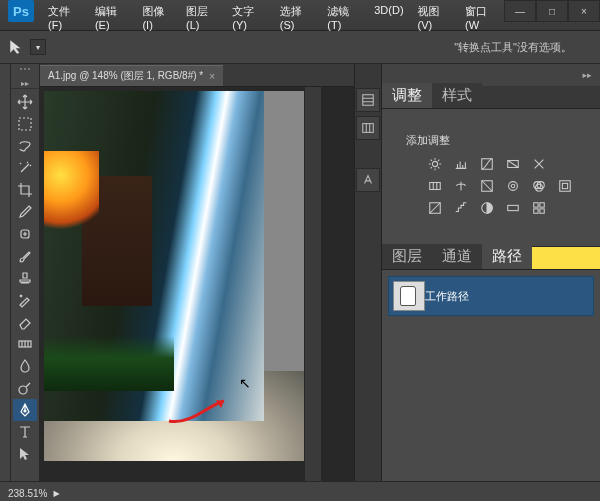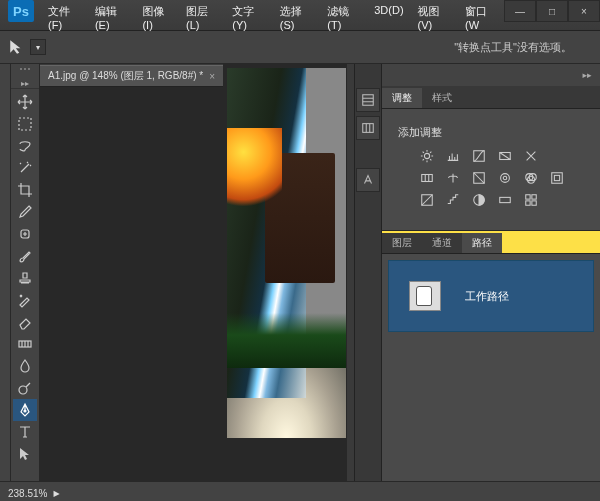--- a/index.html
+++ b/index.html
@@ -16,21 +16,21 @@
 .main{display:flex;height:417px}
 .toolcol{width:10px;background:#434343;border-right:1px solid #282828}
 .toolbar{width:28px;background:#434343;border-right:1px solid #282828;display:flex;flex-direction:column;padding-top:4px}
 .tgrip{height:8px;display:flex;justify-content:center;gap:2px;margin-bottom:2px}
 .tgrip span{width:2px;height:2px;background:#777}
 .tcollapse{height:10px;display:flex;justify-content:center;align-items:center;font-size:8px;color:#aaa;border-bottom:1px solid #333;margin-bottom:2px}
 .tool{width:24px;height:22px;margin:0 auto;display:flex;align-items:center;justify-content:center;color:#ccc;position:relative}
 .tool.sel{background:#2a567f}
 .tool svg{width:16px;height:16px;fill:none;stroke:#ccc;stroke-width:1.2}
 .tool.sel svg{stroke:#fff}
-.docarea{flex:1;display:flex;flex-direction:row;background:#282828;min-width:0}
+.docarea{flex:1;display:flex;flex-direction:column;background:#282828;min-width:0}
 .doctabs{height:22px;background:#3a3a3a;display:flex;align-items:flex-end;border-bottom:1px solid #222}
 .doctab{background:#525252;padding:3px 8px;font-size:10px;color:#ddd;border-top:1px solid #666;display:flex;align-items:center;gap:6px}
 .doctab .x{color:#aaa;font-size:10px}
 .canvas-wrap{flex:1;position:relative;overflow:hidden;display:flex}
 .canvas{position:relative;width:260px;height:370px;margin:4px 0 0 4px;background:#888;overflow:hidden}
 .jar{position:absolute;left:0;top:0;right:40px;bottom:40px;background:linear-gradient(100deg,#2a3b2a 0%,#1a2418 40%,#143040 55%,#7fd3ff 62%,#ffffff 66%,#7fb8e0 70%,#3a6a8a 78%,#d0d8d8 100%)}
 .flower{position:absolute;left:0;top:60px;width:55px;height:80px;background:radial-gradient(circle at 30% 30%,#ffe040 0%,#ff9a1a 40%,#c24a10 70%,transparent 80%)}
 .stem{position:absolute;left:38px;top:85px;width:70px;height:130px;background:linear-gradient(#3a2418,#2a1810);border-radius:2px}
 .grass{position:absolute;left:0;bottom:70px;width:130px;height:55px;background:linear-gradient(0deg,#0e2a0e,#1a4a1a 60%,transparent)}
 .sand{position:absolute;left:0;right:0;bottom:0;height:90px;background:radial-gradient(ellipse at 50% 100%,#fff8e0 0%,#e0d8c0 30%,#a8a090 60%,#606058 100%)}
@@ -39,30 +39,30 @@
 .cursor2{position:absolute;left:195px;bottom:70px;color:#000;font-size:14px}
 .vscroll{width:16px;background:#3a3a3a;border-left:1px solid #282828}
 .pdock{width:26px;background:#383838;border-left:1px solid #222;border-right:1px solid #222;display:flex;flex-direction:column;gap:4px;padding-top:24px;align-items:center}
 .pdock .pi{width:22px;height:22px;background:#444;border:1px solid #2a2a2a;display:flex;align-items:center;justify-content:center}
 .pdock .pi svg{width:14px;height:14px;stroke:#bbb;fill:none;stroke-width:1.2}
 .psep{height:20px}
 .panels{width:218px;background:#434343;display:flex;flex-direction:column}
 .phead{height:22px;display:flex;align-items:center;justify-content:flex-end;padding-right:4px;background:#434343}
 .phead .pc{width:18px;font-size:9px;color:#aaa;text-align:center}
 .ptabs{height:22px;background:#383838;display:flex;align-items:flex-end;border-bottom:1px solid #222}
-.ptab{padding:3px 10px;font-size:10px;color:#bbb;background:#383838}
+.ptab{padding:3px 10px;font-size:15px;color:#bbb;background:#383838}
 .ptab.act{background:#4a4a4a;color:#eee}
-.pbody{background:#4a4a4a;padding:16px;border-bottom:1px solid #282828}
+.pbody{background:#4a4a4a;padding:24px;border-bottom:1px solid #282828}
 .adj-title{color:#ddd;margin-bottom:8px}
 .adj-row{display:flex;gap:8px;margin:6px 0 6px 20px}
 .adj-row span{width:18px;height:16px;display:flex;align-items:center;justify-content:center}
 .adj-row svg{width:16px;height:14px;stroke:#ccc;fill:none;stroke-width:1.2}
 .ptabs2{height:22px;background:#fde047;display:flex;align-items:flex-end;border-bottom:1px solid #222}
 .pathpanel{flex:1;background:#4a4a4a;padding:6px}
-.pathitem{display:flex;align-items:center;gap:24px;background:#2a567f;padding:20px;border:1px solid #1a4a6a}
+.pathitem{display:flex;align-items:center;gap:0;background:#2a567f;padding:4px;border:1px solid #1a4a6a}
 .paththumb{width:30px;height:28px;background:#ddd;border:1px solid #888;position:relative}
 .paththumb::after{content:"";position:absolute;left:6px;top:4px;width:14px;height:18px;border:1px solid #555;border-radius:3px 3px 2px 2px;background:#fff}
 .pathname{color:#fff}
 .status{height:22px;background:#434343;border-top:1px solid #282828;display:flex;align-items:center;padding:0 8px;font-size:10px;color:#ddd}
 .status .tri{margin-left:6px;font-size:8px}
 </style>
 </head>
 <body>
 
 <div class="titlebar">

